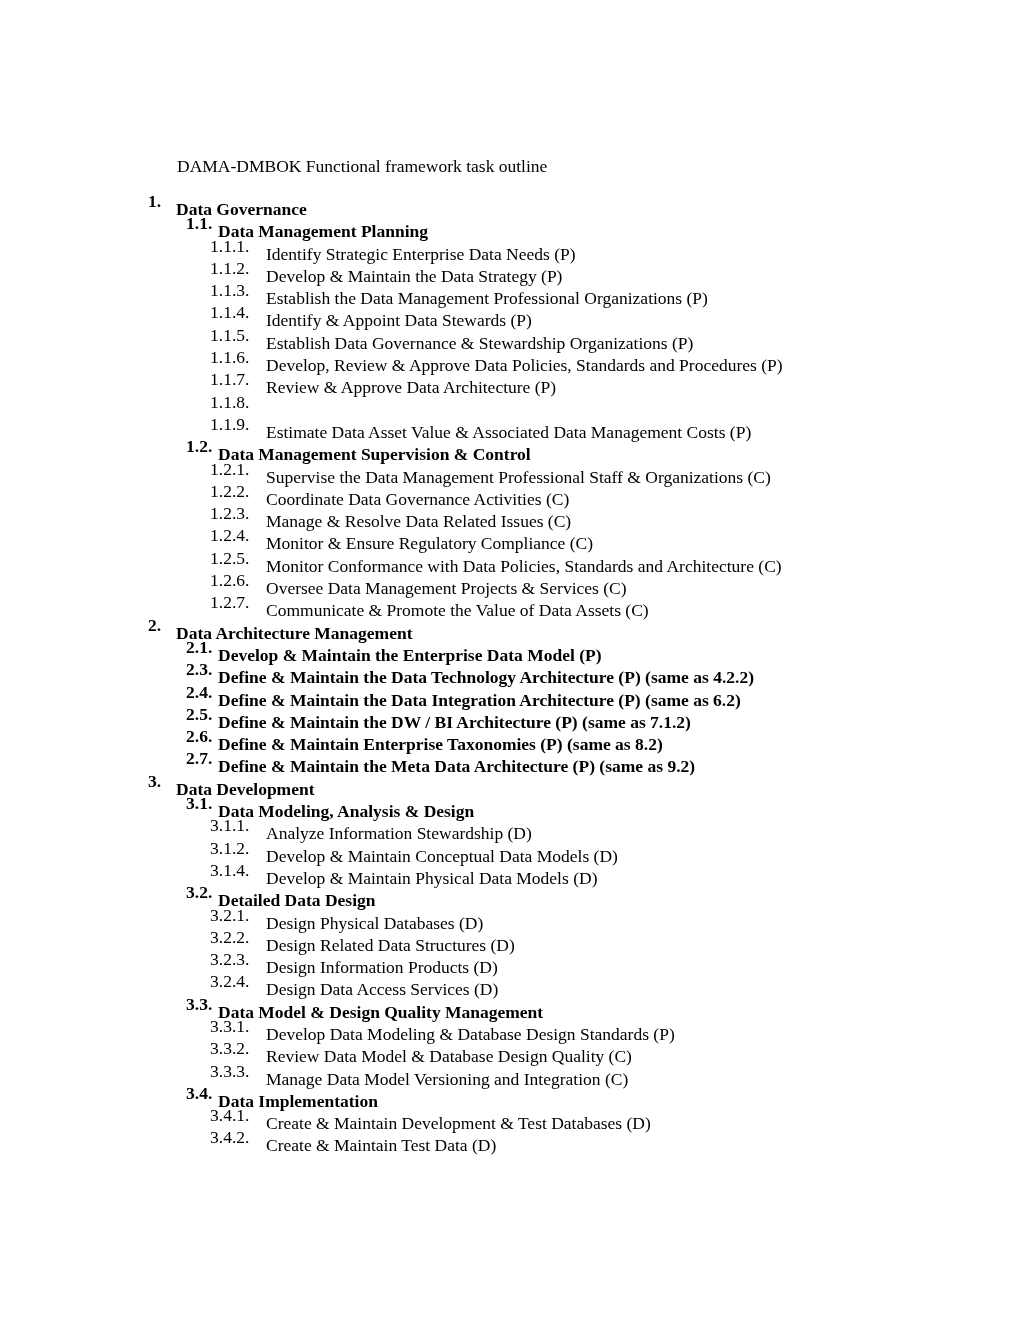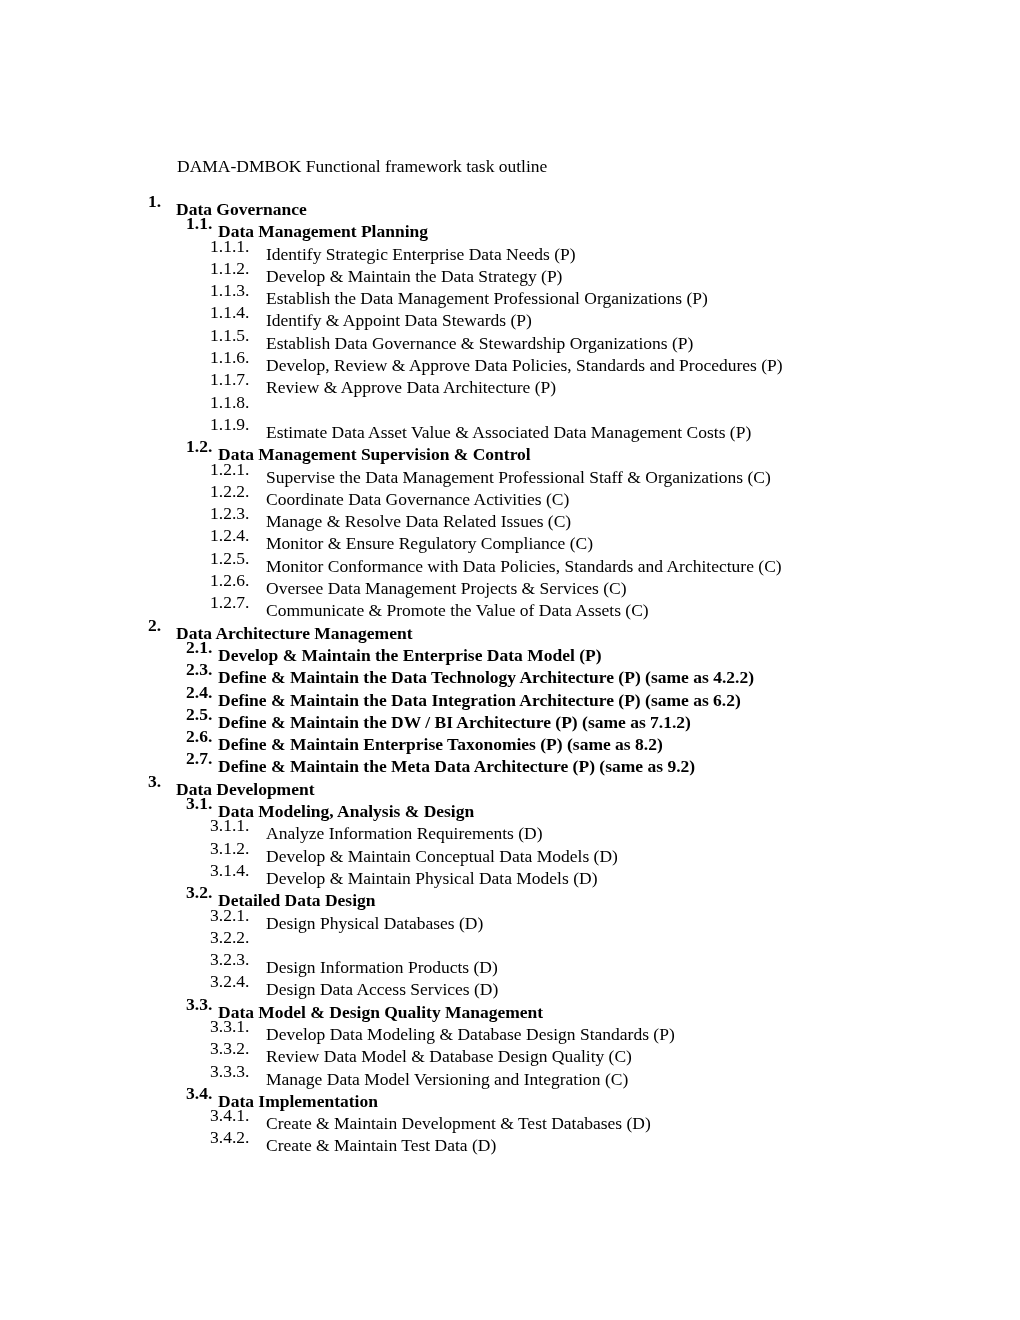--- a/index.html
+++ b/index.html
@@ -191,40 +191,41 @@
       <div class="row lvl1">
         <span class="num">3.</span>
         <span class="txt">Data Development</span>
       </div>
       <div class="row lvl2">
         <span class="num">3.1.</span>
         <span class="txt">Data Modeling, Analysis &amp; Design</span>
       </div>
       <div class="row lvl3">
         <span class="num">3.1.1.</span>
-        <span class="txt">Analyze Information Requirements (D)</span>
+        <span class="txt">Analyze Information Stewardship (D)</span>
       </div>
       <div class="row lvl3">
         <span class="num">3.1.2.</span>
         <span class="txt">Develop &amp; Maintain Conceptual Data Models (D)</span>
       </div>
       <div class="row lvl3">
         <span class="num">3.1.4.</span>
         <span class="txt">Develop &amp; Maintain Physical Data Models (D)</span>
       </div>
       <div class="row lvl2">
         <span class="num">3.2.</span>
         <span class="txt">Detailed Data Design</span>
       </div>
       <div class="row lvl3">
         <span class="num">3.2.1.</span>
         <span class="txt">Design Physical Databases (D)</span>
       </div>
       <div class="row lvl3">
         <span class="num">3.2.2.</span>
+        <span class="txt">Design Related Data Structures (D)</span>
       </div>
       <div class="row lvl3">
         <span class="num">3.2.3.</span>
         <span class="txt">Design Information Products (D)</span>
       </div>
       <div class="row lvl3">
         <span class="num">3.2.4.</span>
         <span class="txt">Design Data Access Services (D)</span>
       </div>
       <div class="row lvl2">

